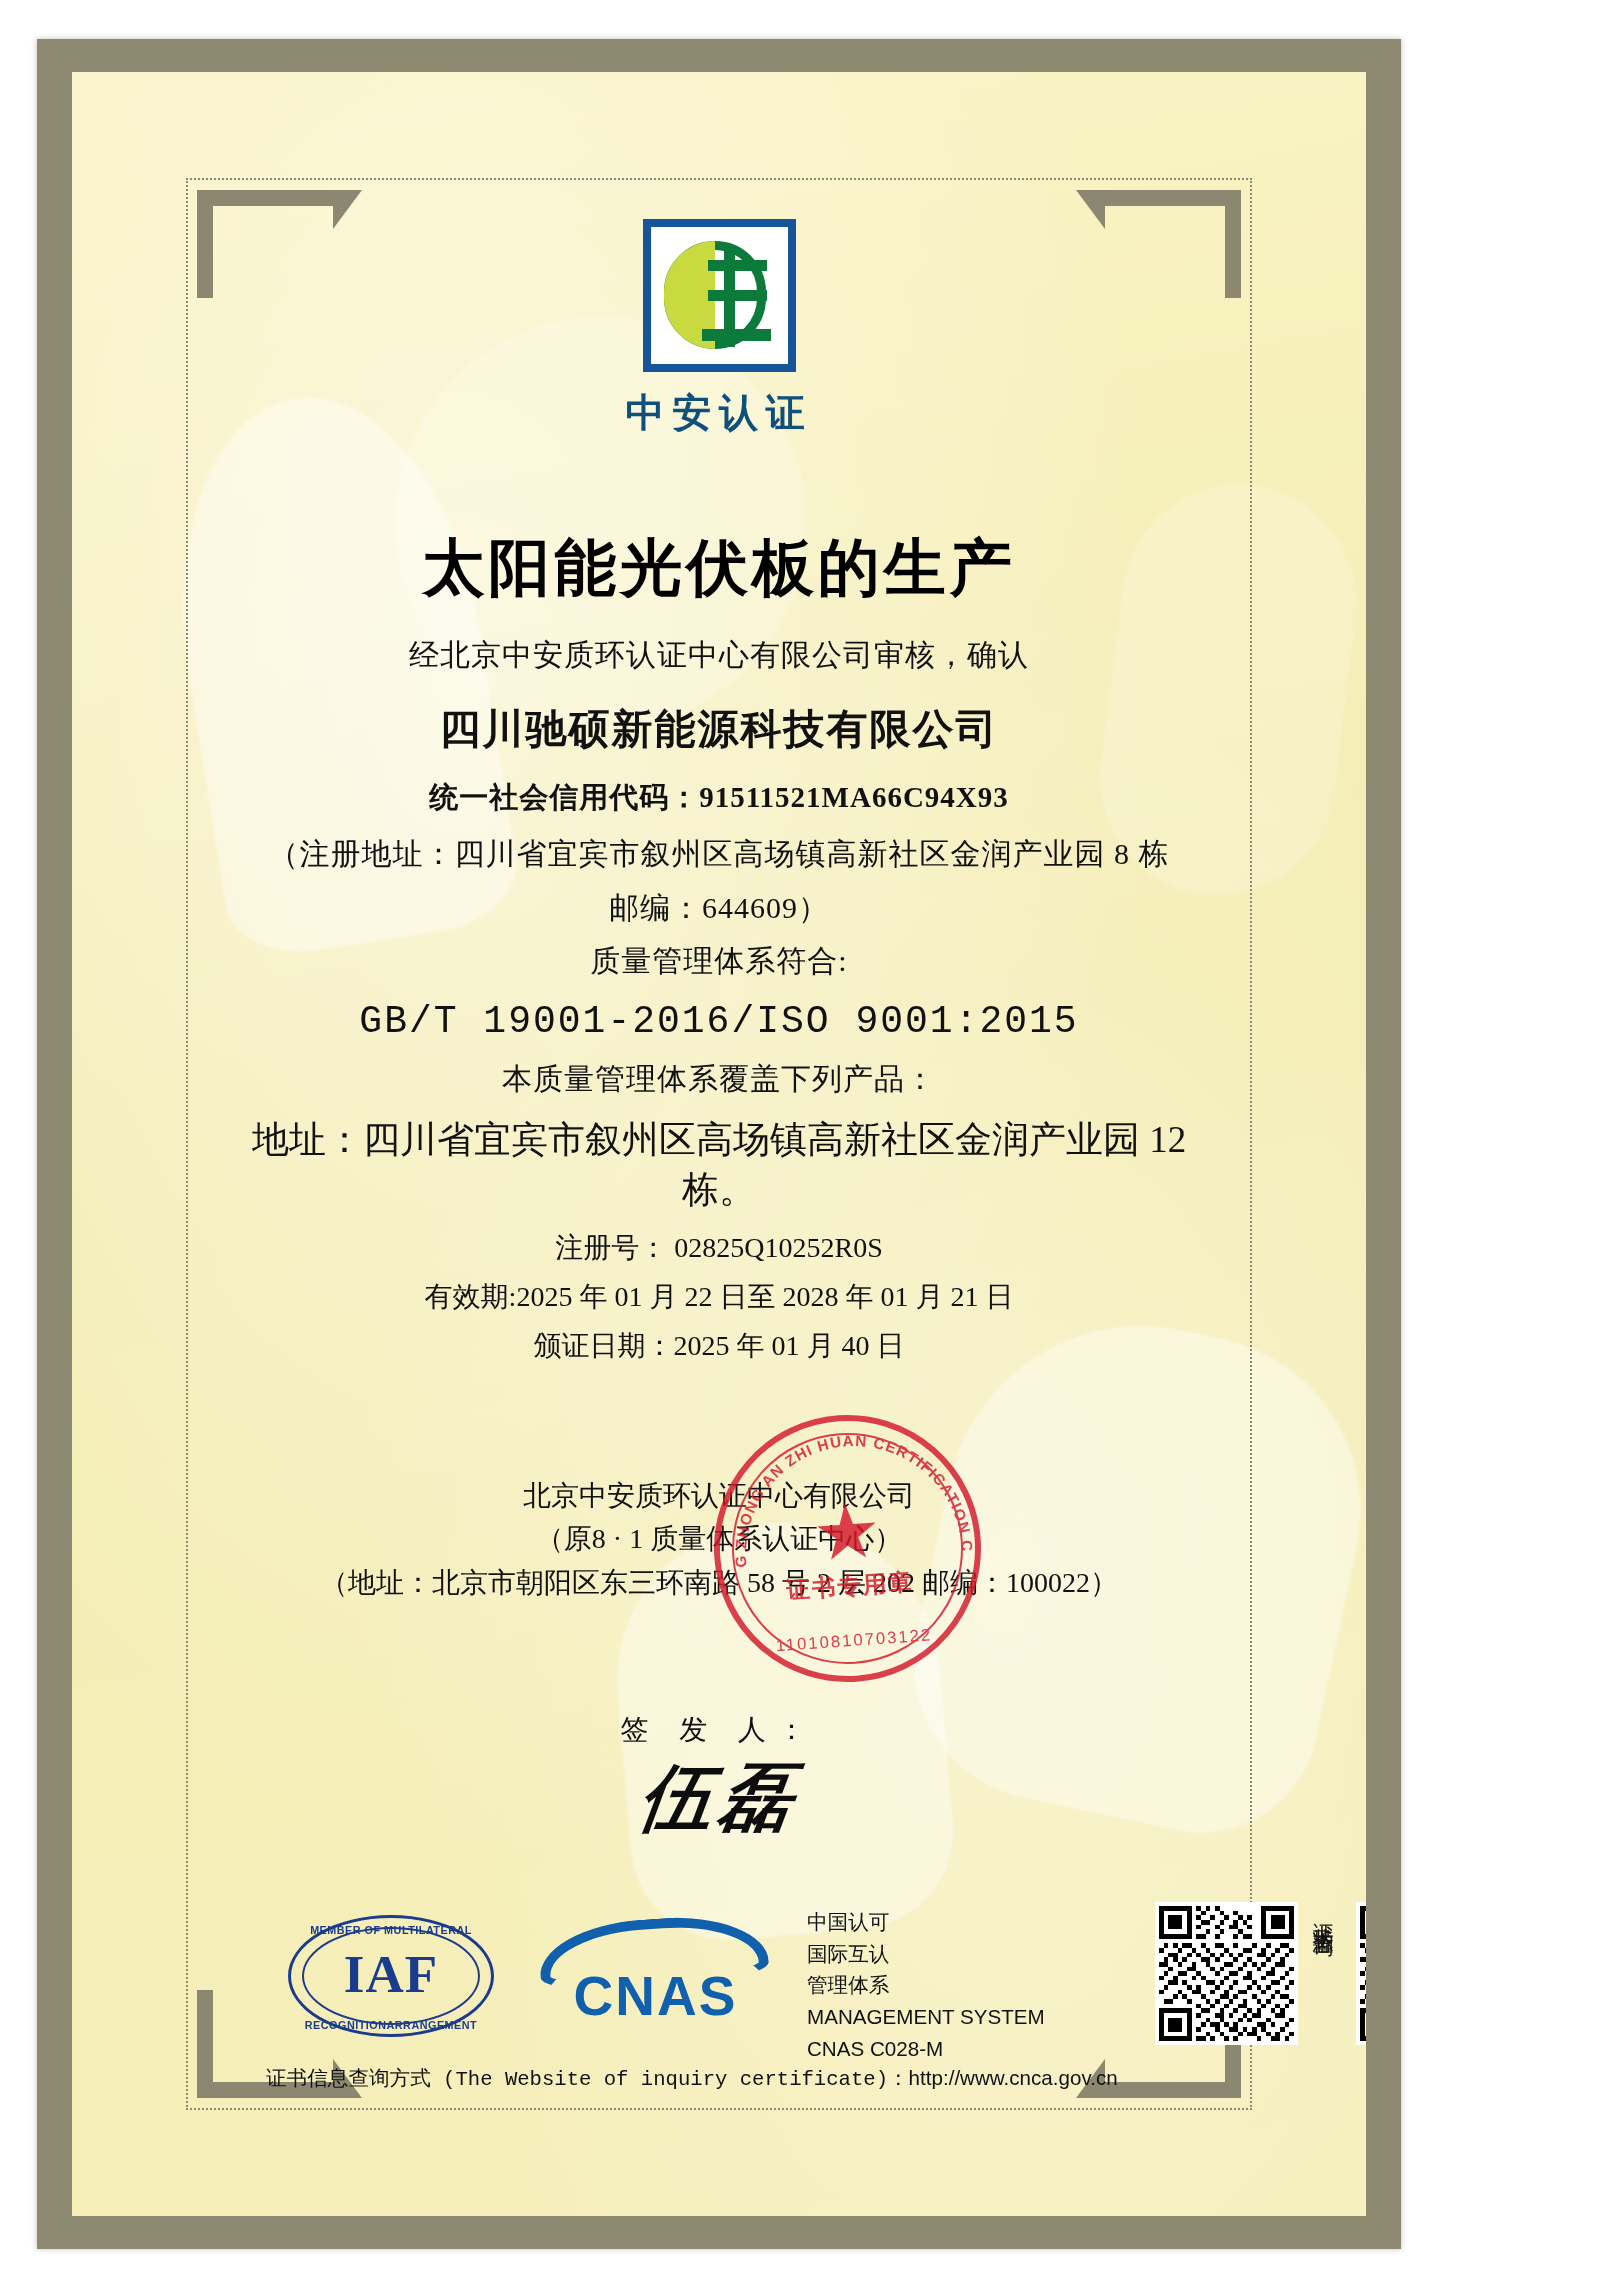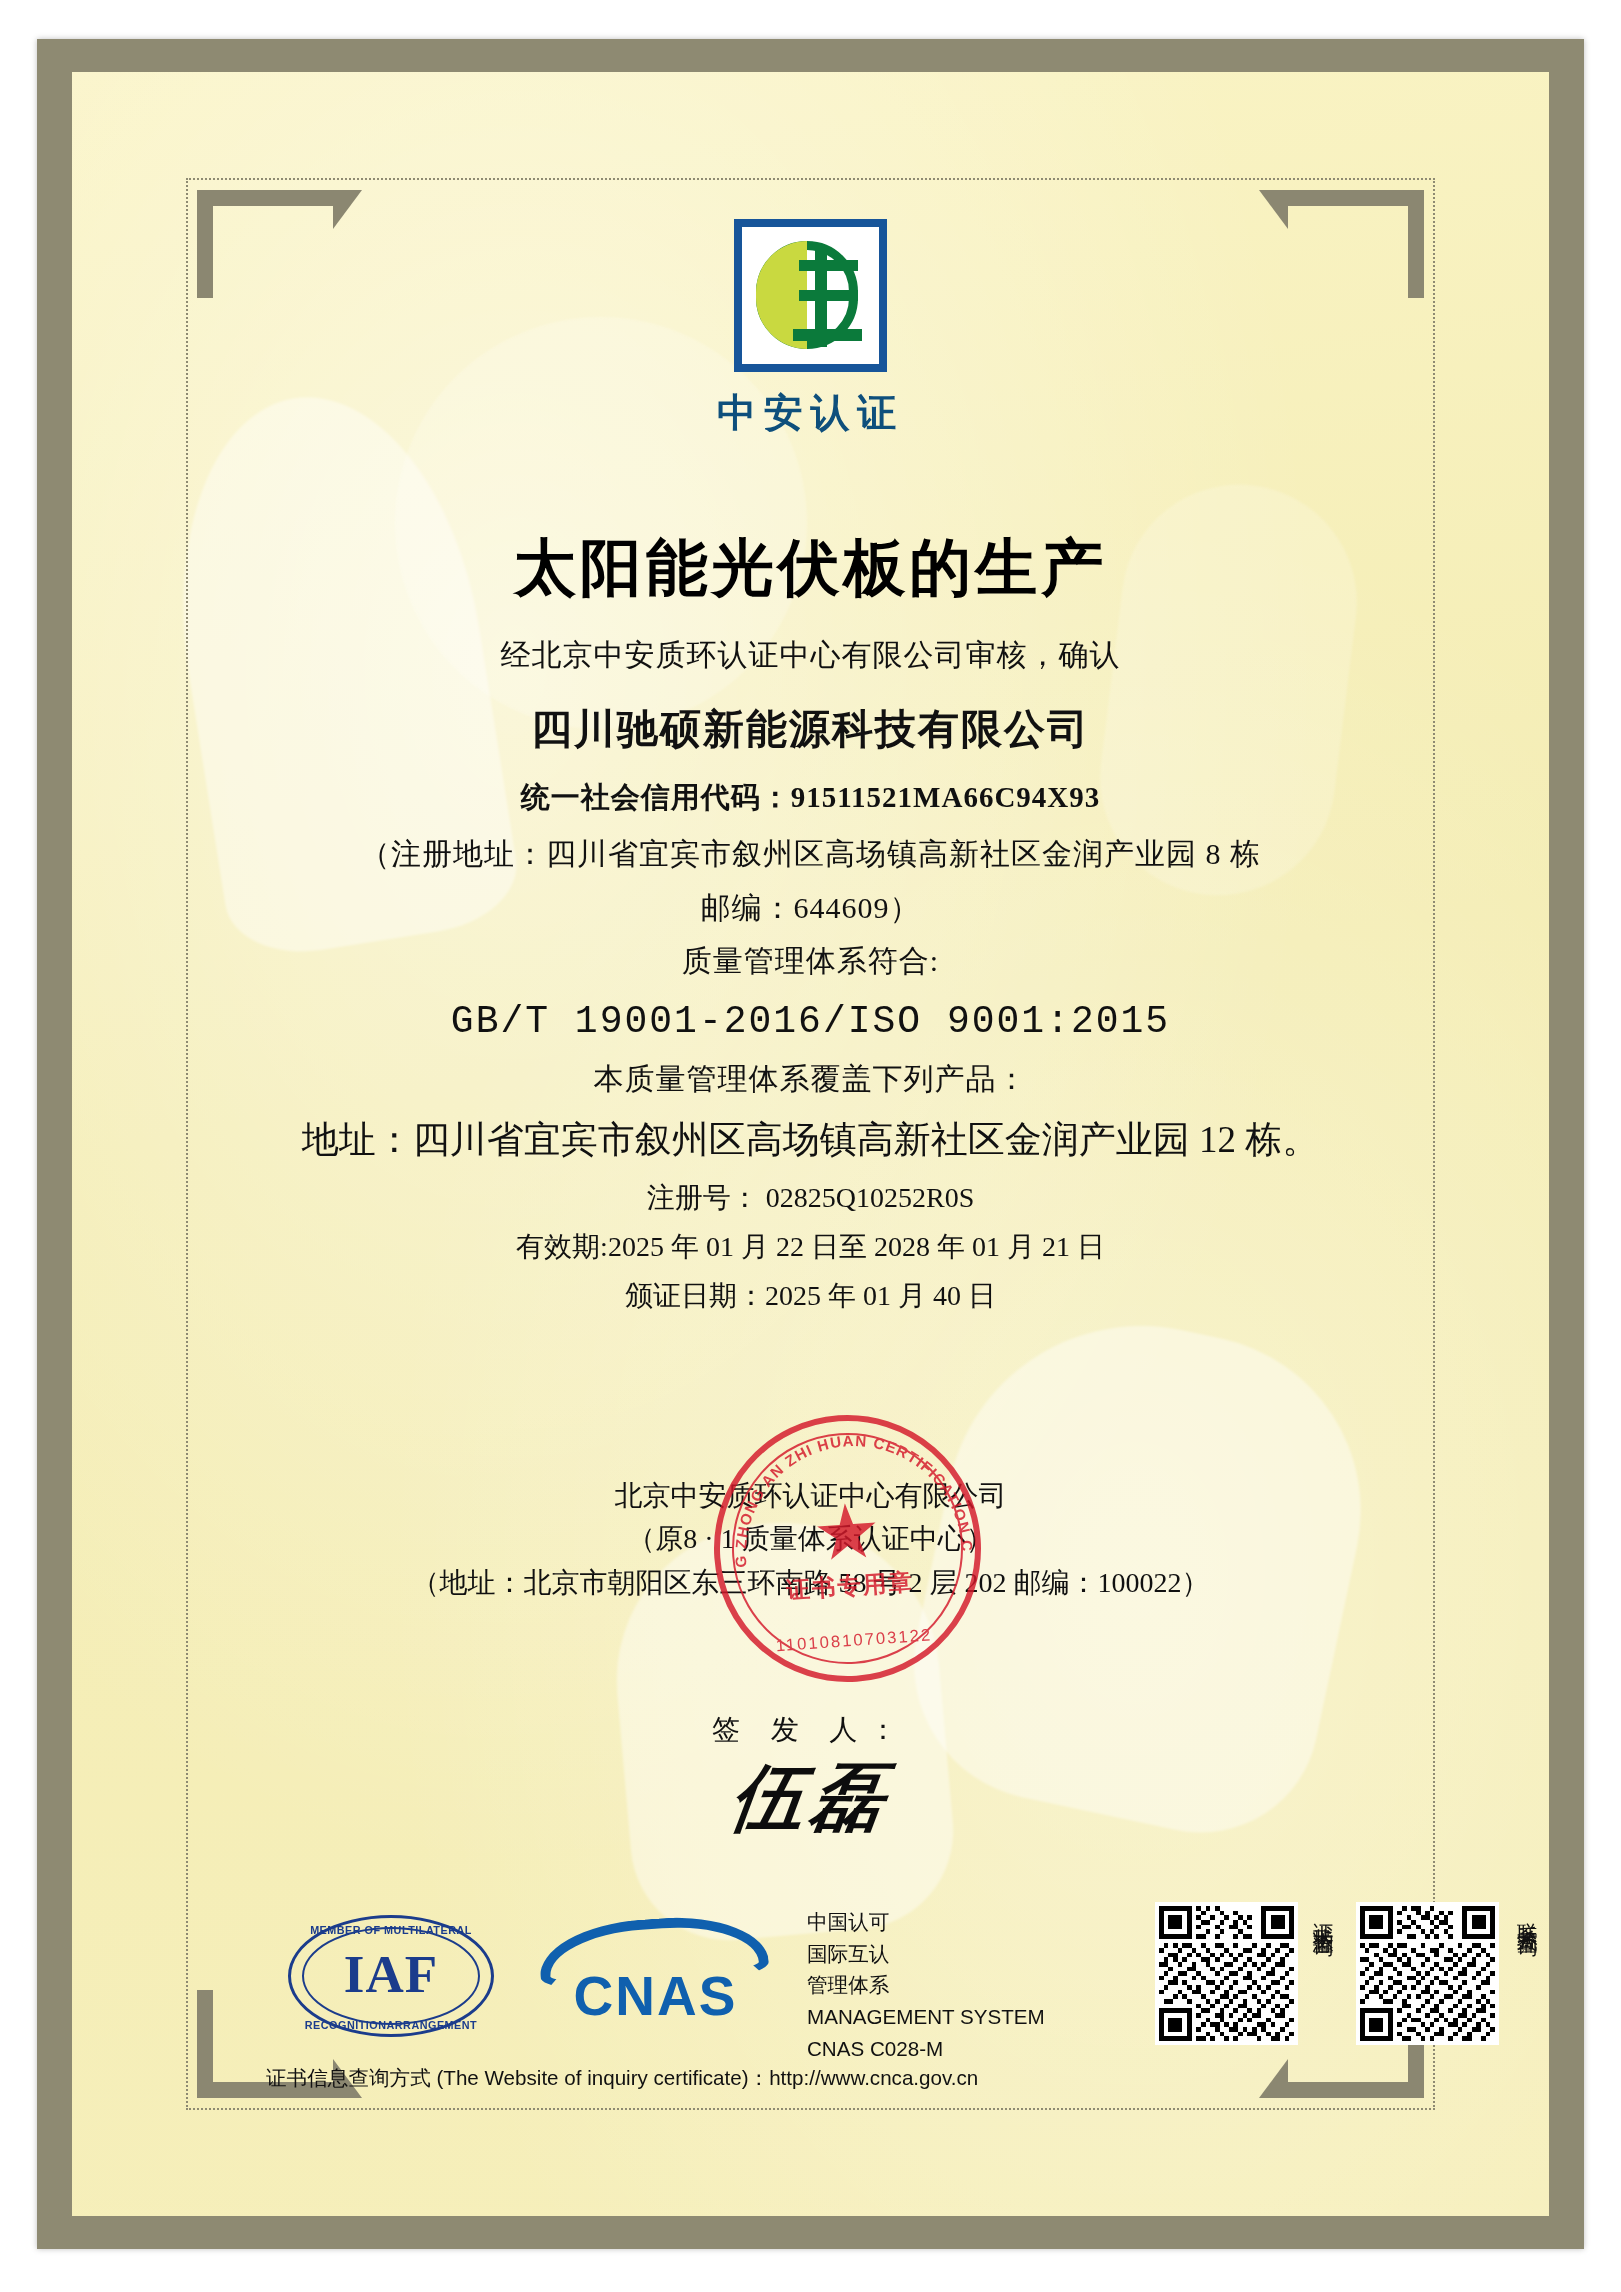--- a/index.html
+++ b/index.html
@@ -20,21 +20,21 @@
     position: absolute;
     left: 0; top: 0;
     width: 1621px;
     height: 2293px;
     background: #ffffff;
   }
   .cert-outer {
     position: absolute;
     left: 37px;
     top: 39px;
-    width: 1547px;
+    width: 1364px;
     height: 2210px;
     background: #8e8a72;
     box-shadow: 0 0 5.9px rgba(0,0,0,0.25);
   }
   .cert-inner {
     position: absolute;
     left: 35px;
     top: 33px;
     right: 35px;
     bottom: 33px;
@@ -427,21 +427,21 @@
   .qr-label-2 { left: 1292px; }
 
   .footer-note {
     position: absolute;
     left: 47px;
     bottom: -17.6px;
     font-size: 20.6px;
     color: #111;
     font-family: "Liberation Sans", sans-serif;
   }
-  .footer-note .cn { font-family: Liberation Sans, sans-serif; }
+  .footer-note .cn { font-family: Liberation Mono, monospace; }
 </style>
 </head>
 <body>
 
 <div class="page">
   <div class="cert-outer">
     <div class="cert-inner">
 
       <div class="wm wm1"></div>
       <div class="wm wm2"></div>

